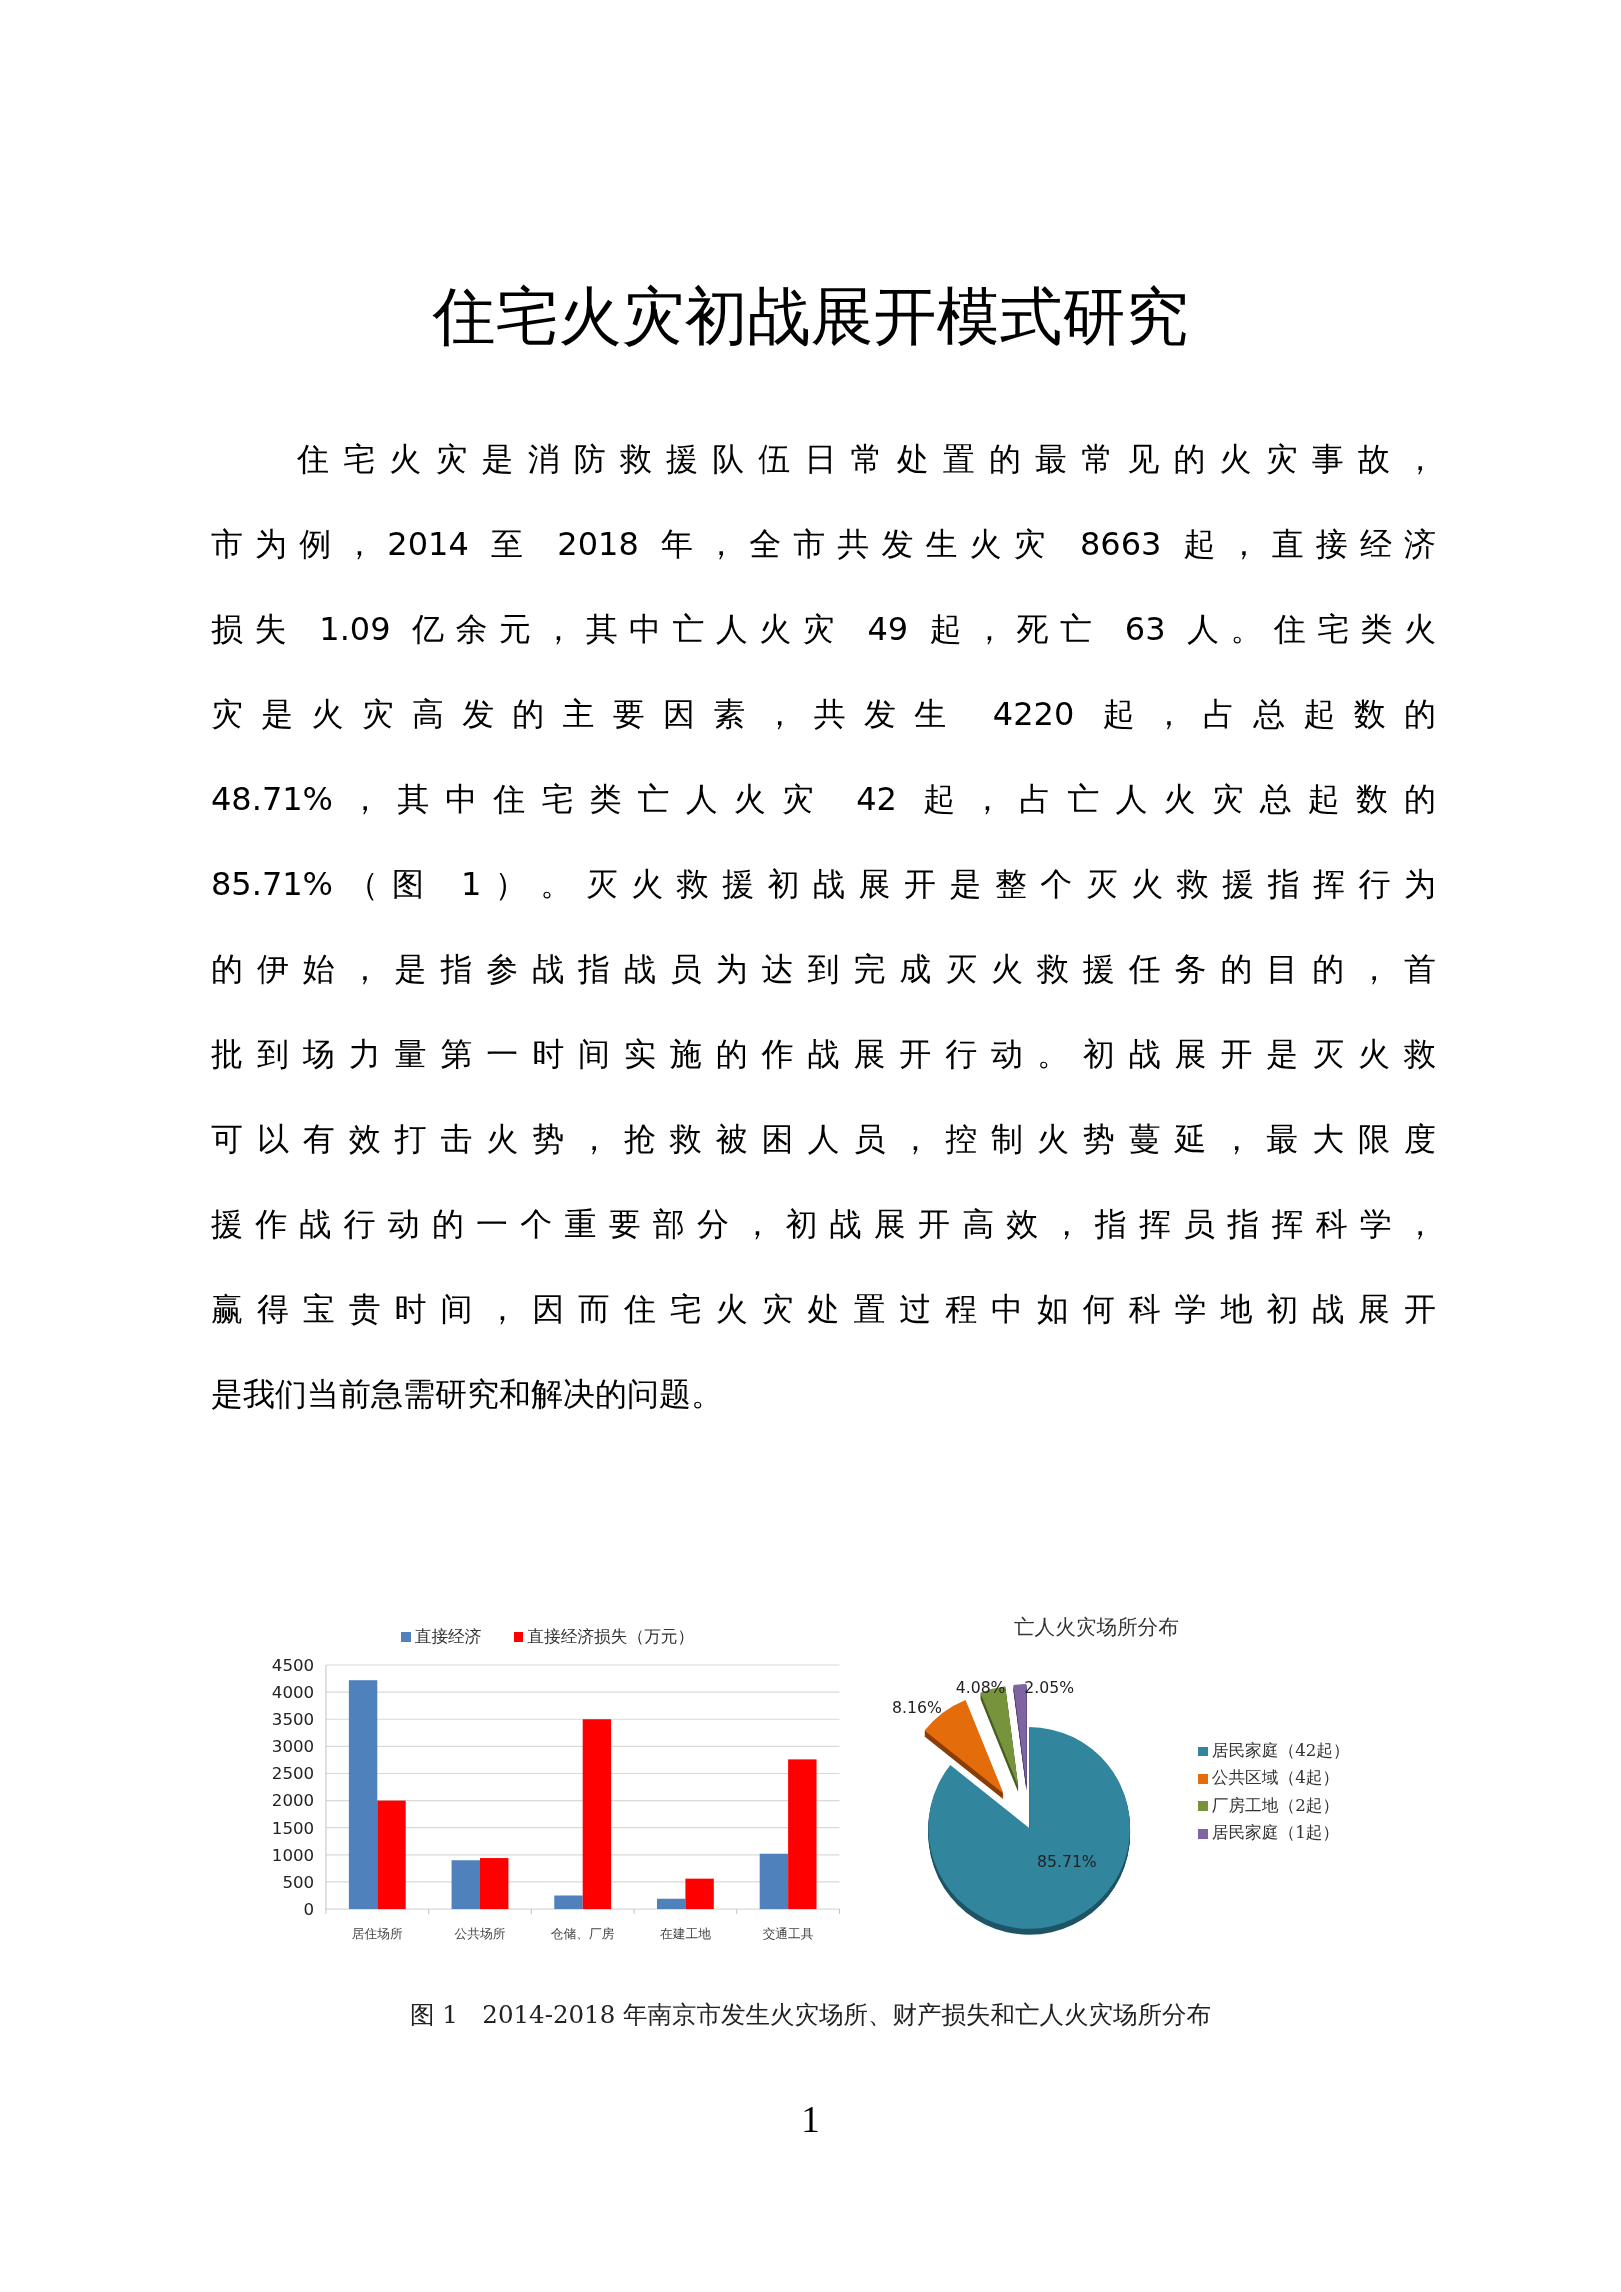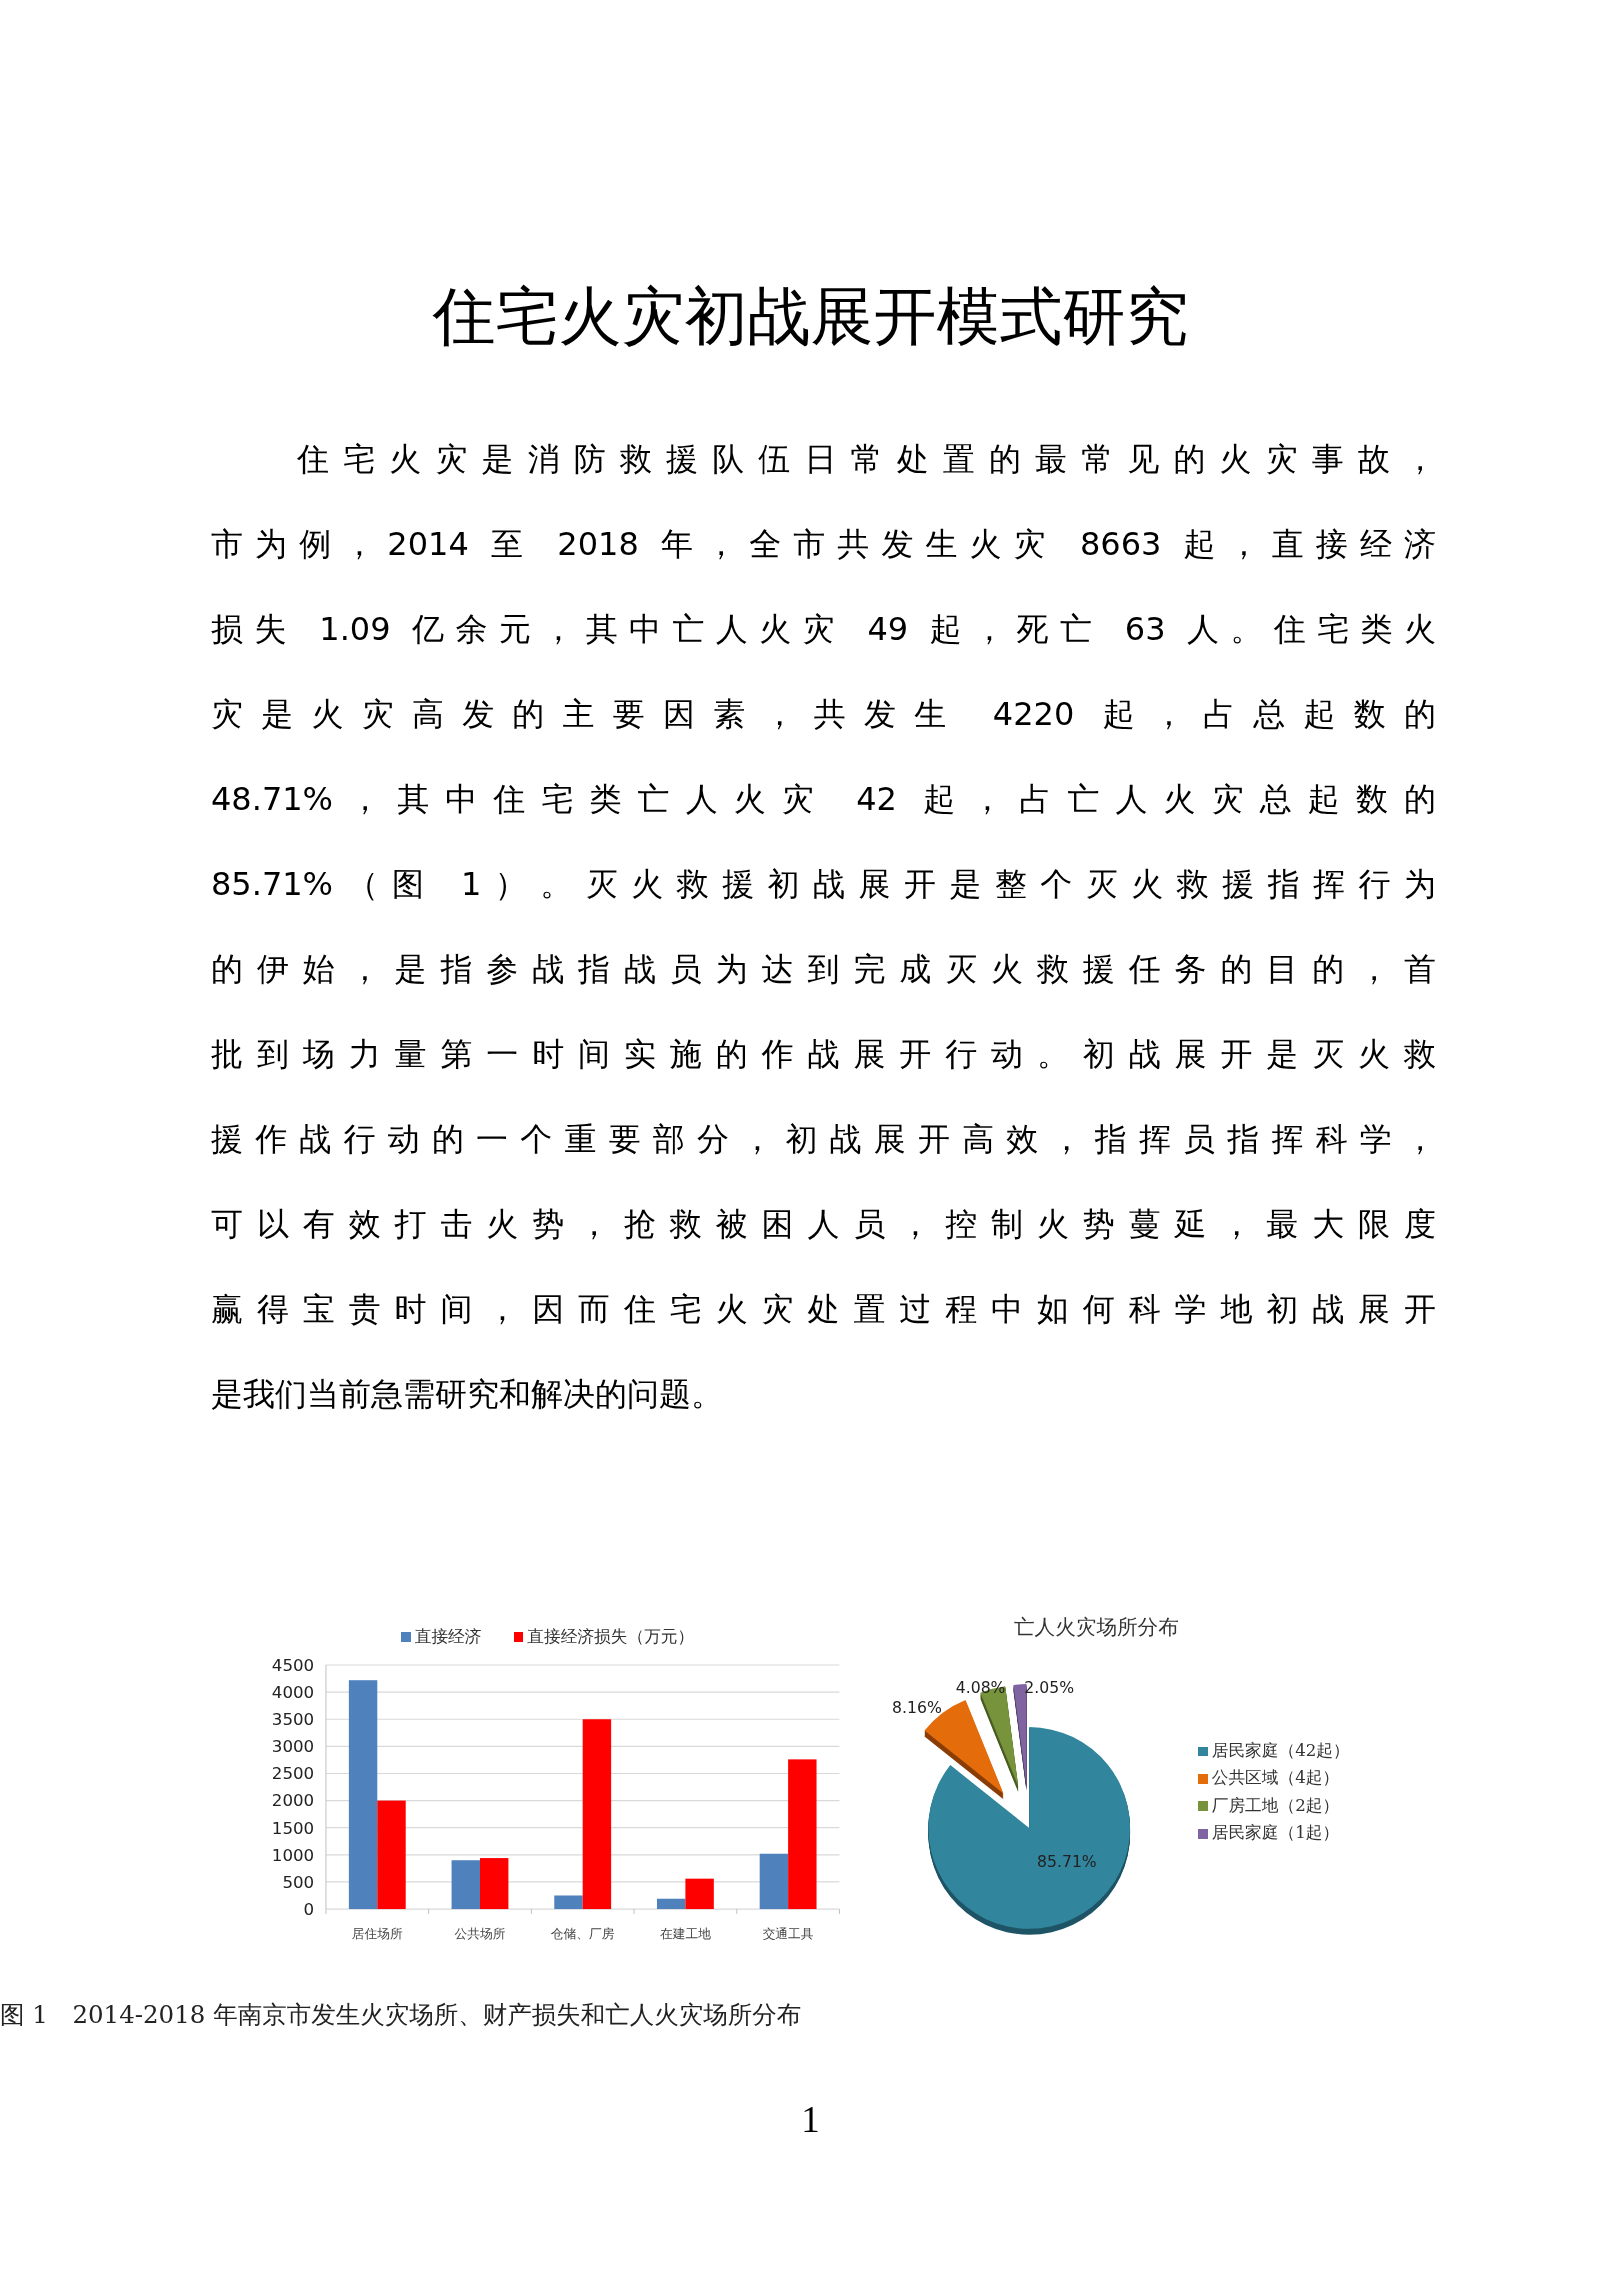--- a/index.html
+++ b/index.html
@@ -9,42 +9,42 @@
            font-size: 63px; font-weight: normal; letter-spacing: 0px; margin-top: 34px; }
   .body-text { position: absolute; left: 211px; top: 417px; width: 1225px; }
   .line { height: 85px; line-height: 85px; font-size: 32px; white-space: nowrap;
           text-align: justify; text-align-last: justify; }
   .line.last { text-align-last: left; }
   .line.indent { padding-left: 86px; }
 
   .chart-wrap { position: absolute; }
   .legend { position: absolute; font-family: "DejaVu Serif", serif; font-size: 16.7px; color:#333; white-space: nowrap; }
   .legend .sw { display: inline-block; width: 9.8px; height: 9.8px; vertical-align: middle; margin-right: 3.9px; }
-  .caption { position: absolute; top: 1998px; left: 0; width: 1621px; 
+  .caption { position: absolute; top: 1998px; left: 0; width: 1621px; text-align: center;
              font-family: "DejaVu Serif", serif; font-size: 24.5px; color: #222; }
   .page-num { position: absolute; top: 2098px; left: 0; width: 1621px; text-align: center;
               font-family: "Liberation Serif", serif; font-size: 37px; }
   svg text { font-family: "DejaVu Sans", sans-serif; }
 </style>
 </head>
 <body>
 
 <div class="title">住宅火灾初战展开模式研究</div>
 
 <div class="body-text">
   <div class="line indent">住宅火灾是消防救援队伍日常处置的最常见的火灾事故，</div>
   <div class="line">市为例，2014 至 2018 年，全市共发生火灾 8663 起，直接经济</div>
   <div class="line">损失 1.09 亿余元，其中亡人火灾 49 起，死亡 63 人。住宅类火</div>
   <div class="line">灾是火灾高发的主要因素，共发生 4220 起，占总起数的</div>
   <div class="line">48.71%，其中住宅类亡人火灾 42 起，占亡人火灾总起数的</div>
   <div class="line">85.71%（图 1）。灭火救援初战展开是整个灭火救援指挥行为</div>
   <div class="line">的伊始，是指参战指战员为达到完成灭火救援任务的目的，首</div>
   <div class="line">批到场力量第一时间实施的作战展开行动。初战展开是灭火救</div>
+  <div class="line">可以有效打击火势，抢救被困人员，控制火势蔓延，最大限度</div>
   <div class="line">援作战行动的一个重要部分，初战展开高效，指挥员指挥科学，</div>
-  <div class="line">可以有效打击火势，抢救被困人员，控制火势蔓延，最大限度</div>
   <div class="line">赢得宝贵时间，因而住宅火灾处置过程中如何科学地初战展开</div>
   <div class="line last">是我们当前急需研究和解决的问题。</div>
 </div>
 
 <div class="chart-wrap" style="left:225px; top:1607px; width:637px; height:363px;">
   <div class="legend" style="left:176px; top:17.6px;">
     <span class="sw" id="lg-bar-0" style="background: rgb(79, 129, 189);"></span><span>直接经济</span>
     <span style="display:inline-block;width:21.6px"></span>
     <span class="sw" id="lg-bar-1" style="background: rgb(255, 0, 0);"></span><span>直接经济损失（万元）</span>
   </div>

